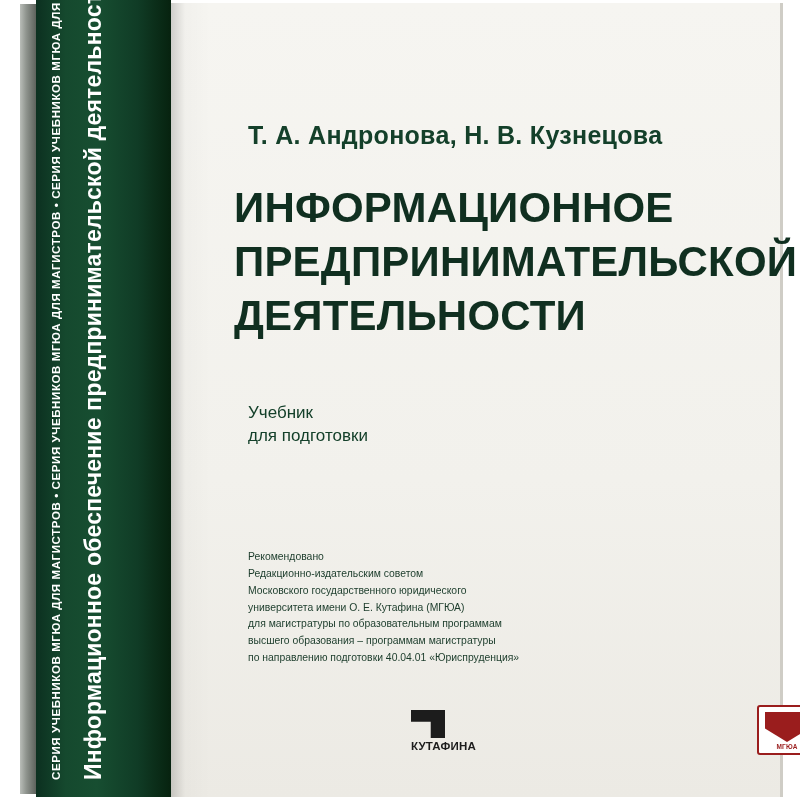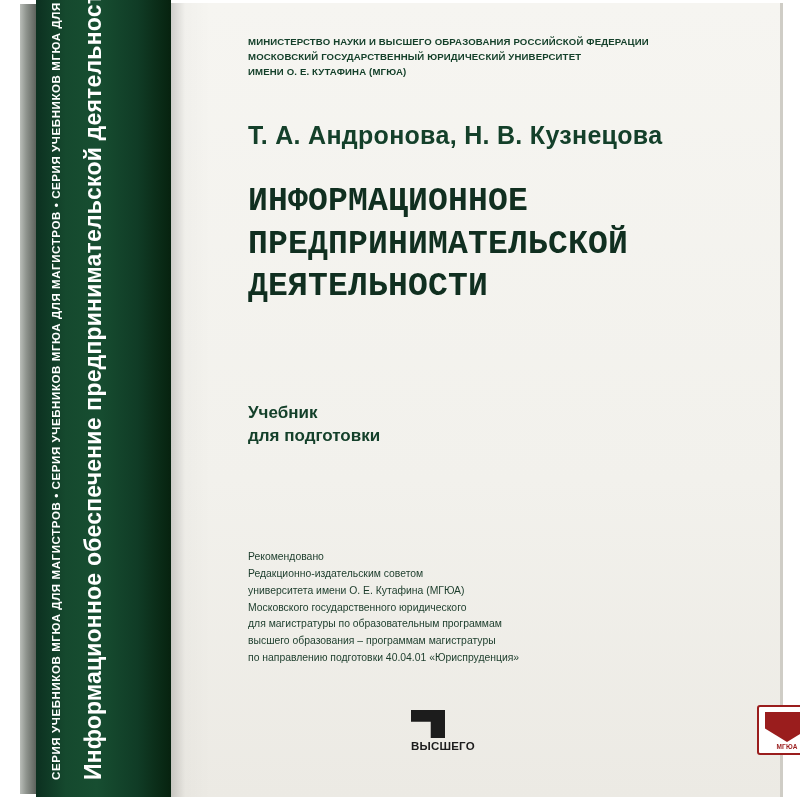--- a/index.html
+++ b/index.html
@@ -97,36 +97,35 @@
     position: absolute;
     left: 77px; top: 118px;
     width: 500px;
     color: #14402a;
     font-size: 25px;
     font-weight: bold;
     letter-spacing: 0.3px;
   }
   .title {
     position: absolute;
-    left: 77px; top: 178px;
+    left: 63px; top: 178px;
     width: 510px;
     color: #102f20;
-    font-size: 33px;
+    font-size: 42px;
     font-weight: bold;
     line-height: 1.29;
     letter-spacing: 0.2px;
-    font-family: Liberation Mono, monospace;
   }
   .subtitle {
     position: absolute;
     left: 77px; top: 398px;
     width: 400px;
     color: #14402a;
     font-size: 17px;
-    font-weight: bold;
+    font-weight: normal;
     line-height: 1.36;
   }
   .recommend {
     position: absolute;
     left: 77px; top: 546px;
     width: 470px;
     color: #1a3b2a;
     font-size: 10.4px;
     line-height: 1.62;
   }
@@ -194,52 +193,47 @@
     <div class="spine-inner"></div>
     <div class="spine-text-wrap">
       <div class="spine-title">Информационное обеспечение предпринимательской деятельности</div>
       <div class="spine-series">СЕРИЯ УЧЕБНИКОВ МГЮА ДЛЯ МАГИСТРОВ  •  СЕРИЯ УЧЕБНИКОВ МГЮА ДЛЯ МАГИСТРОВ  •  СЕРИЯ УЧЕБНИКОВ МГЮА ДЛЯ МАГИСТРОВ</div>
     </div>
   </div>
 
   <div class="cover">
     <div class="cover-inner"></div>
 
-    <div class="publisher-block">
-      <span class="line">МИНИСТЕРСТВО НАУКИ И ВЫСШЕГО ОБРАЗОВАНИЯ РОССИЙСКОЙ ФЕДЕРАЦИИ</span>
-      <span class="line">МОСКОВСКИЙ ГОСУДАРСТВЕННЫЙ ЮРИДИЧЕСКИЙ УНИВЕРСИТЕТ</span>
-      <span class="line">ИМЕНИ О. Е. КУТАФИНА (МГЮА)</span>
-    </div>
 
     <div class="authors">Т. А. Андронова, Н. В. Кузнецова</div>
 
     <div class="title">
       <span class="line">ИНФОРМАЦИОННОЕ</span>
       <span class="line">ПРЕДПРИНИМАТЕЛЬСКОЙ</span>
       <span class="line">ДЕЯТЕЛЬНОСТИ</span>
     </div>
 
     <div class="subtitle">
       <span class="line">Учебник</span>
       <span class="line">для подготовки</span>
     </div>
 
     <div class="recommend">
       <span class="line">Рекомендовано</span>
       <span class="line">Редакционно-издательским советом</span>
+      <span class="line">Московского государственного юридического</span>
       <span class="line">университета имени О. Е. Кутафина (МГЮА)</span>
-      <span class="line">Московского государственного юридического</span>
       <span class="line">для магистратуры по образовательным программам</span>
       <span class="line">высшего образования – программам магистратуры</span>
       <span class="line">по направлению подготовки 40.04.01 «Юриспруденция»</span>
     </div>
 
     <div class="logo-prospekt">
       <div class="prospekt-mark"></div>
-      <div class="prospekt-name">ВЫСШЕГО</div>
+      <div class="prospekt-name">КУТАФИНА</div>
     </div>
 
     <div class="logo-mgua">
       <div class="mgua-shield">
         <div class="mgua-shield-inner"></div>
         <div class="mgua-text">МГЮА</div>
       </div>
     </div>
 
   </div>

